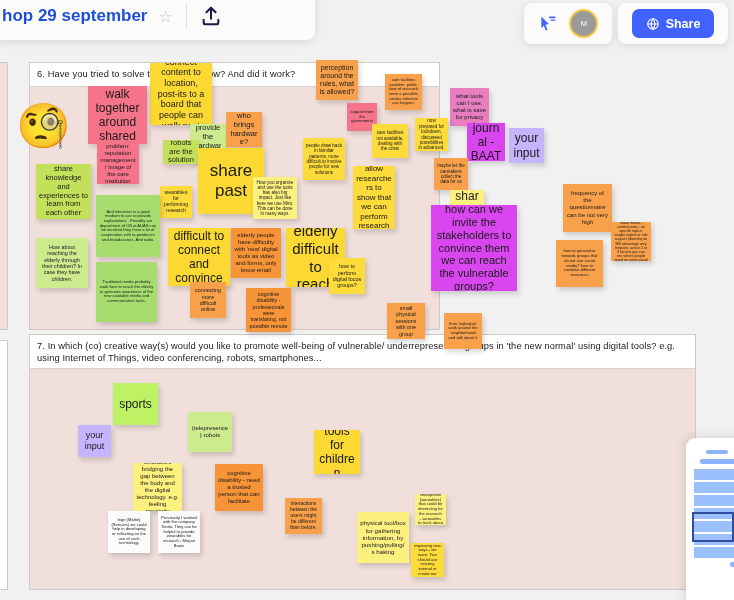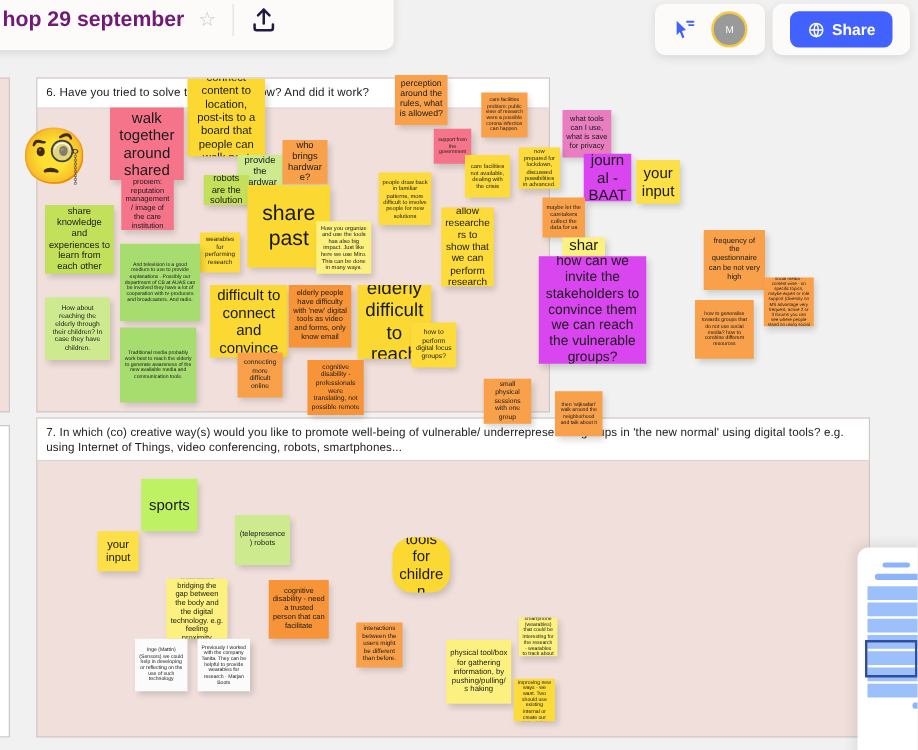--- a/index.html
+++ b/index.html
@@ -37,21 +37,21 @@
     color:#1a1a1a;
     box-shadow:2px 3px 5px rgba(0,0,0,.16);
     padding:3px;
     word-wrap:break-word;overflow:hidden;
     line-height:1.18;
   }
   .note span{display:block;width:100%;}
 
   .c-yellow{background:#fbd932;}
   .c-yellow2{background:#fddb3a;}
-  .c-lightyellow{background:#fde047;}
+  .c-lightyellow{background:#c4b5fd;}
   .c-lightyellow2{background:#fcf07f;}
   .c-orange{background:#d946ef;}
   .c-orange2{background:#f79437;}
   .c-orangelite{background:#f9a04a;}
   .c-pinklite{background:#f5748a;}
   .c-magenta{background:#e87ec0;}
   .c-green{background:#c3e05a;}
   .c-green2{background:#a6dd6e;}
   .c-green3{background:#bef264;}
   .c-greenpale{background:#cdeb8e;}
@@ -66,21 +66,21 @@
 
   
   .emoji{position:absolute;font-size:44px;line-height:44px;user-select:none;}
 
   
   .topbar-left{
     position:absolute;left:-10px;top:-8px;width:325px;height:48px;
     background:#fdfbfa;border-radius:8px;box-shadow:0 2px 8px rgba(0,0,0,.10);
     display:flex;align-items:center;padding:0 12px;box-sizing:border-box;
   }
-  .board-title{font-size:17px;font-weight:700;color:#701a75;white-space:nowrap;}
+  .board-title{font-size:17px;font-weight:700;color:#1d4ed8;white-space:nowrap;}
   .star{margin-left:11px;color:#c9c6d2;font-size:16px;cursor:pointer;}
   .divider-v{width:1px;height:26px;background:#e4e1ea;margin:0 13px;}
   .upload-ic{width:22px;height:22px;color:#1f1a43;cursor:pointer;display:flex;align-items:center;}
 
   .topbar-right{
     position:absolute;right:122px;top:3px;width:88px;height:41px;
     background:#fdfbfa;border-radius:8px;box-shadow:0 2px 8px rgba(0,0,0,.10);
     display:flex;align-items:center;justify-content:space-around;box-sizing:border-box;padding:0 8px;
   }
   .cursor-ic{color:#4262ff;width:20px;height:20px;cursor:pointer;}
@@ -288,21 +288,21 @@
 
   <div class="note c-greenpale t-xs" style="left:188px;top:412px;width:44px;height:40px;">
     <span>(telepresence) robots</span>
     </div>
 
 
   <div class="note c-lightyellow2 t-xs" style="left:133px;top:463px;width:49px;height:48px;">
     <span>wearables bridging the gap between the body and the digital technology. e.g. feeling proximity</span>
     </div>
 
-  <div class="note c-yellow t-mid" style="left:314px;top:430px;width:46px;height:44px;border-radius:15px;">
+  <div class="note c-yellow t-mid" style="left:314px;top:430px;width:46px;height:44px;">
     <span>tools for children</span>
     </div>
 
   <div class="note c-orange2 t-xs" style="left:215px;top:464px;width:48px;height:47px;">
     <span>cognitive disability - need a trusted person that can facilitate</span>
     </div>
 
   <div class="note c-white t-xxs" style="left:108px;top:511px;width:42px;height:42px;">
     <span>Inge (Mattin) (Sensors) we could help in developing or reflecting on the use of such technology</span>
     </div>

